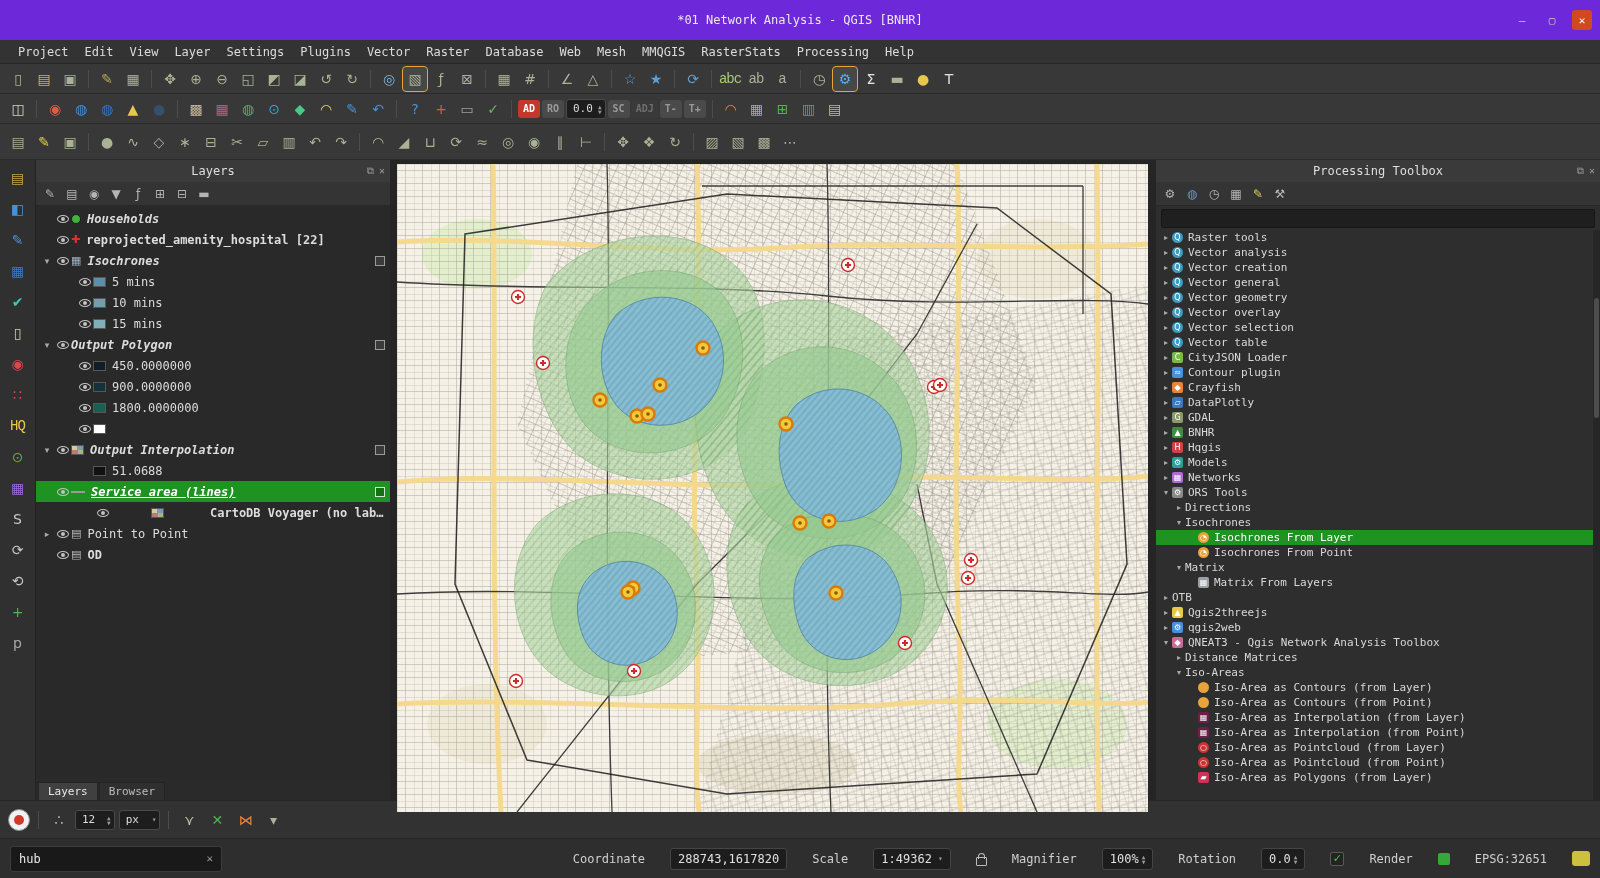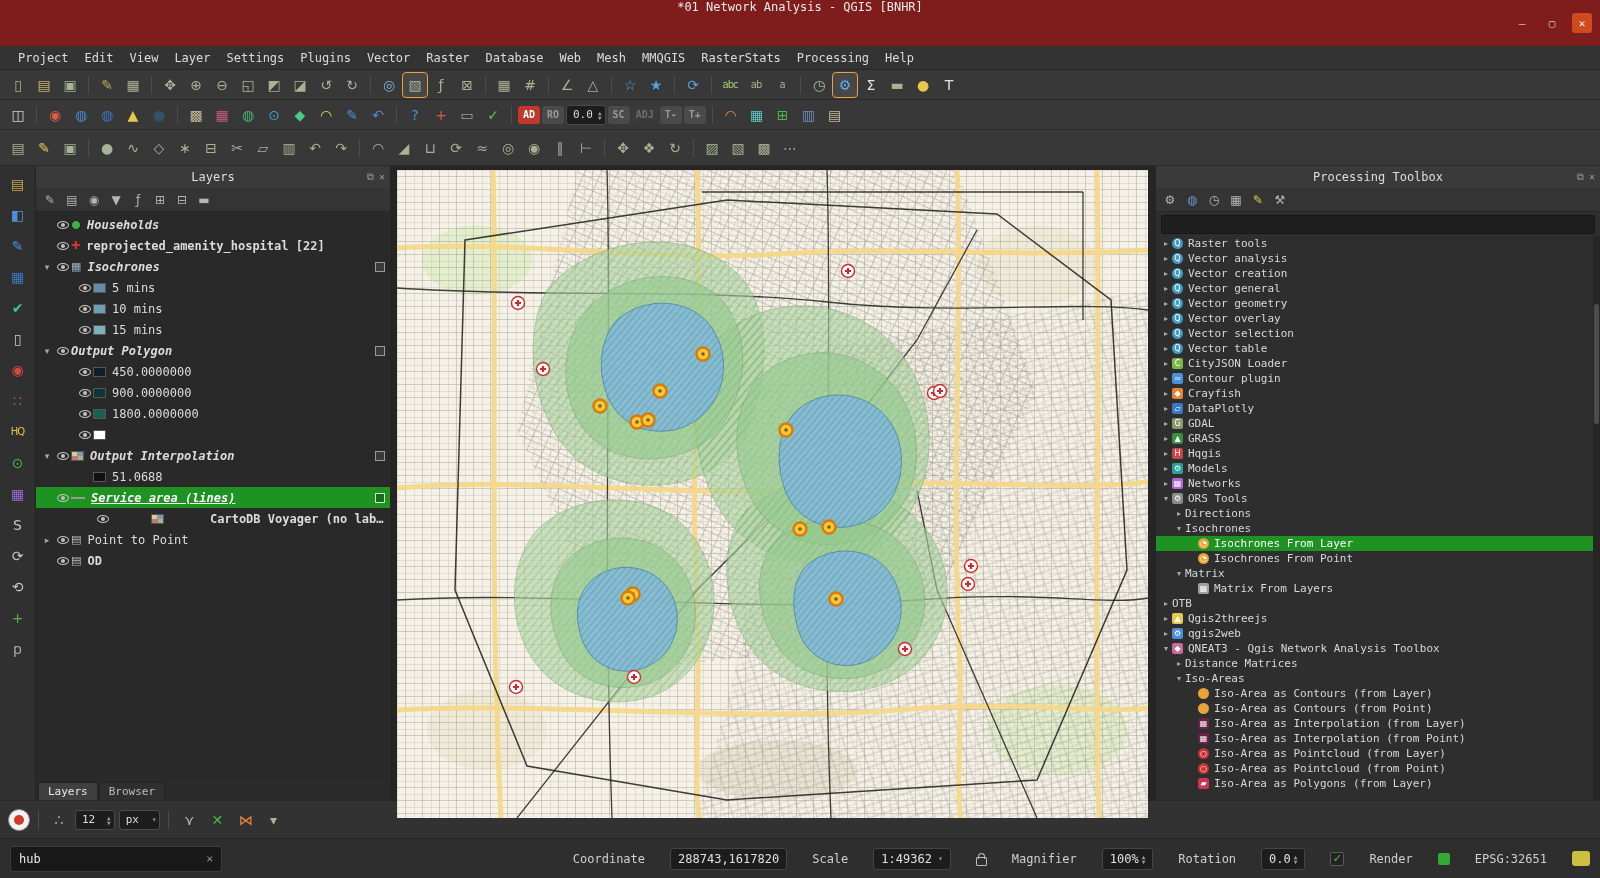--- a/index.html
+++ b/index.html
@@ -1,31 +1,31 @@
 <!DOCTYPE html>
 <html><head>
 <meta charset="utf-8">
 <style>
 *{margin:0;padding:0;box-sizing:border-box;font-family:"DejaVu Sans Mono",monospace;}
 html,body{background:#1a1a1a;}
 .app{width:1600px;height:878px;background:#2e2e2e;color:#d6d6d6;font-size:12px;display:flex;flex-direction:column;overflow:hidden;position:relative;}
 
-.titlebar{height:46px;background:#7f1d1d;display:flex;align-items:flex-start;justify-content:center;position:relative;color:#eaeaea;font-size:12px;flex:none;}
+.titlebar{height:40px;background:#6d28d9;display:flex;align-items:center;justify-content:center;position:relative;color:#eaeaea;font-size:12px;flex:none;}
 .win-controls{position:absolute;right:8px;top:0;height:100%;display:flex;align-items:center;gap:10px;}
 .win-btn{width:20px;height:20px;display:flex;align-items:center;justify-content:center;color:#cfcfcf;font-size:11px;border-radius:3px;}
 .win-btn.close{background:#cf4a1f;color:#fff;}
 
 .menubar{height:24px;background:#333333;display:flex;align-items:center;padding:0 10px;flex:none;border-bottom:1px solid #272727;}
 .menubar .mi{padding:2px 8px;color:#dcdcdc;}
 
 .toolbar{background:#383838;display:flex;align-items:center;padding:0 6px;gap:2px;flex:none;border-bottom:1px solid #2a2a2a;}
 #tb1{height:30px;} #tb2{height:30px;} #tb3{height:36px;}
 .tbtn{width:24px;height:24px;flex:none;display:flex;align-items:center;justify-content:center;border-radius:3px;}
 .tbtn .glyph{font-family:"DejaVu Sans",sans-serif;font-size:14px;color:#a8b295;line-height:1;}
-.tbtn .glyph.small{font-size:10px;letter-spacing:-1px;}
+.tbtn .glyph.small{font-size:14px;letter-spacing:-1px;font-family:Liberation Mono, monospace;}
 .tbtn.active{outline:1px solid #e8a33a;background:#474747;}
 .sep{width:1px;height:18px;background:#4c4c4c;margin:0 4px;flex:none;}
 .badge{height:18px;min-width:22px;padding:0 4px;border-radius:3px;font-size:10px;font-weight:bold;display:flex;align-items:center;justify-content:center;flex:none;}
 .tspin,.tcombo{display:inline-flex;align-items:center;background:#1d1d1d;border:1px solid #4a4a4a;border-radius:3px;height:20px;padding:0 3px 0 6px;flex:none;}
 .tspin .val,.tcombo .val{font-size:11px;color:#dddddd;min-width:22px;}
 .ud{display:flex;flex-direction:column;line-height:5px;font-size:6px;color:#9a9a9a;padding-left:3px;}
 .tcombo .dd{font-size:8px;color:#9a9a9a;padding-left:4px;}
 
 .main{flex:1;display:flex;background:#252525;min-height:0;}
 .leftstrip{width:36px;background:#303030;border-right:1px solid #232323;display:flex;flex-direction:column;align-items:center;padding-top:6px;gap:7px;flex:none;}
@@ -922,21 +922,21 @@
             <span class="plabel">DataPlotly</span>
           </div>
           <div class="prow" style="padding-left: 4px;">
             <span class="arrow">▸</span>
             <span class="picon" style="background: rgb(138, 154, 106);">G</span>
             <span class="plabel">GDAL</span>
           </div>
           <div class="prow" style="padding-left: 4px;">
             <span class="arrow">▸</span>
             <span class="picon" style="background: rgb(62, 142, 65);">▲</span>
-            <span class="plabel">GRASS</span>
+            <span class="plabel">BNHR</span>
           </div>
           <div class="prow" style="padding-left: 4px;">
             <span class="arrow">▸</span>
             <span class="picon" style="background: rgb(204, 68, 68);">H</span>
             <span class="plabel">Hqgis</span>
           </div>
           <div class="prow" style="padding-left: 4px;">
             <span class="arrow">▸</span>
             <span class="picon" style="background: rgb(42, 161, 152);">⚙</span>
             <span class="plabel">Models</span>

